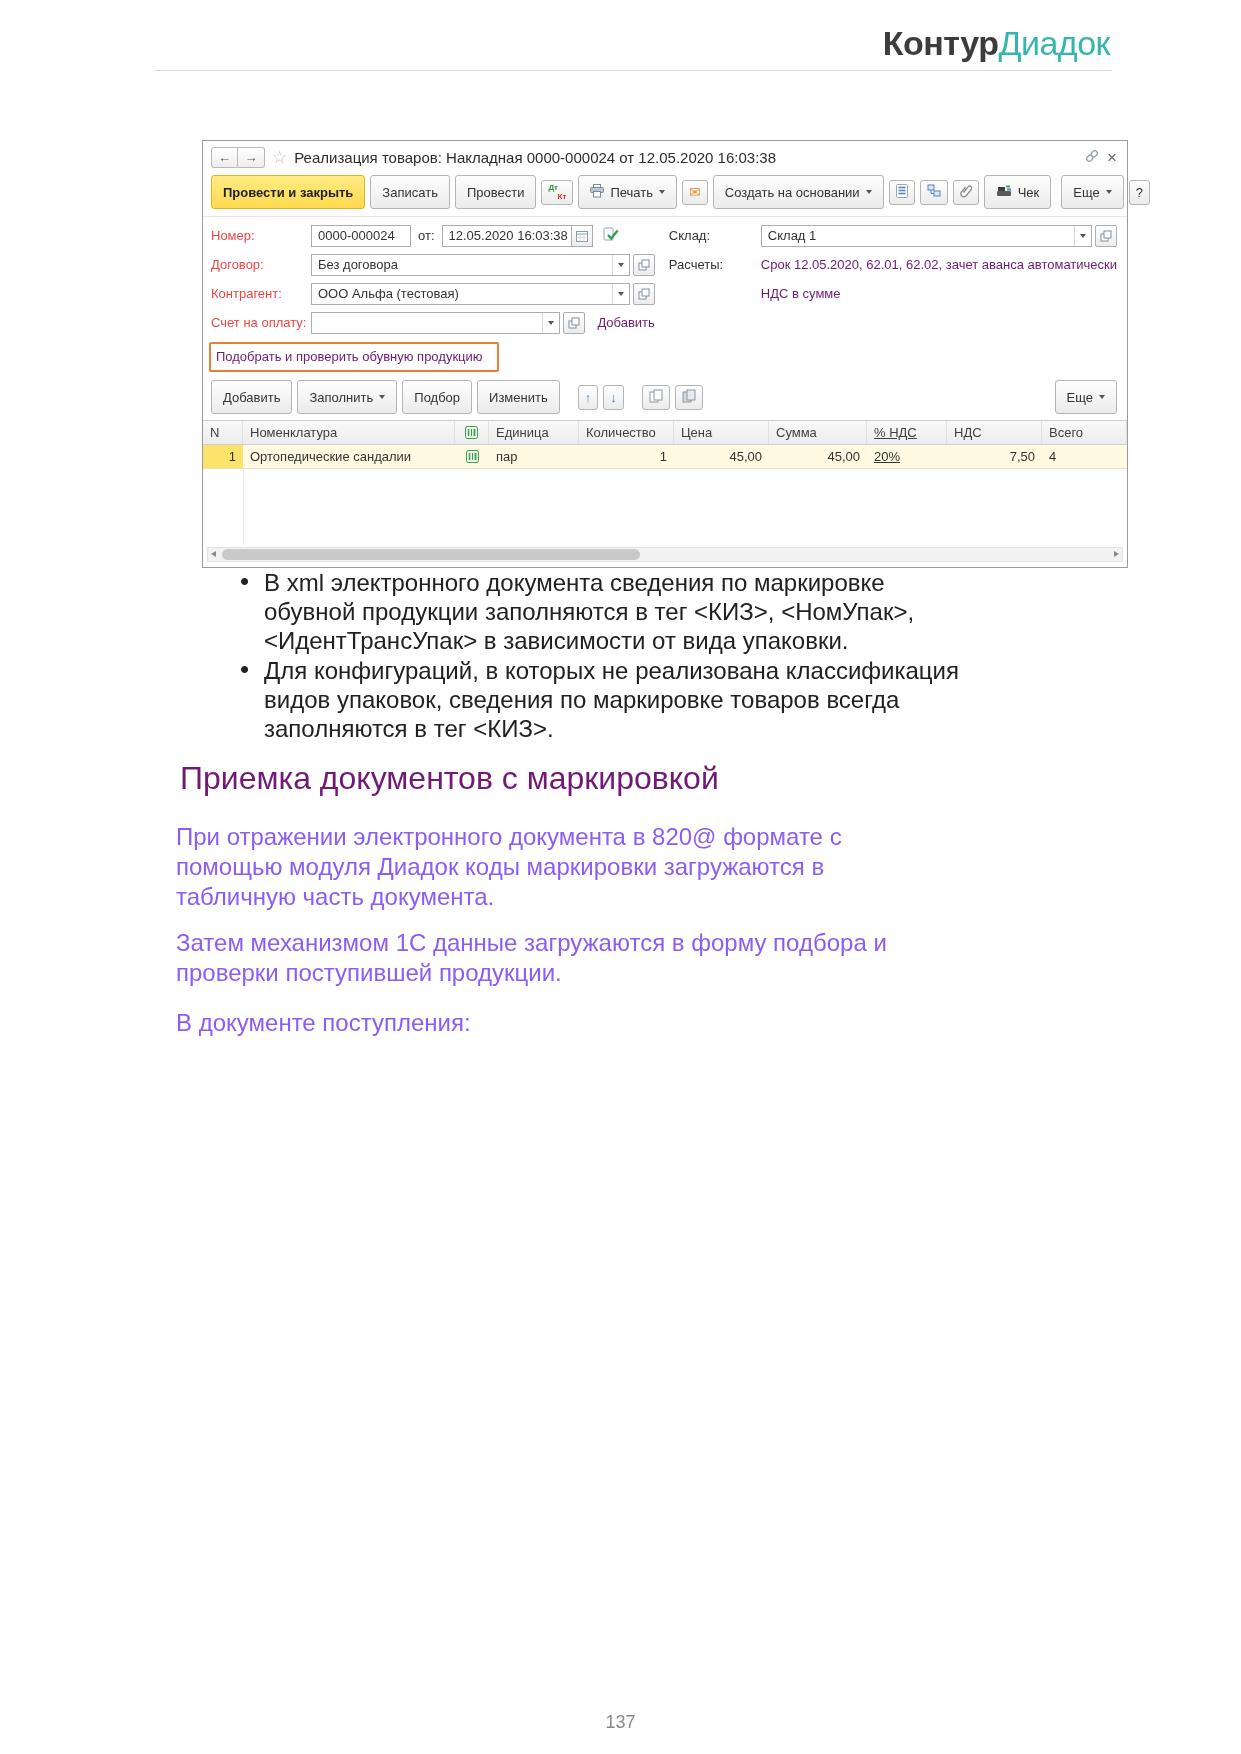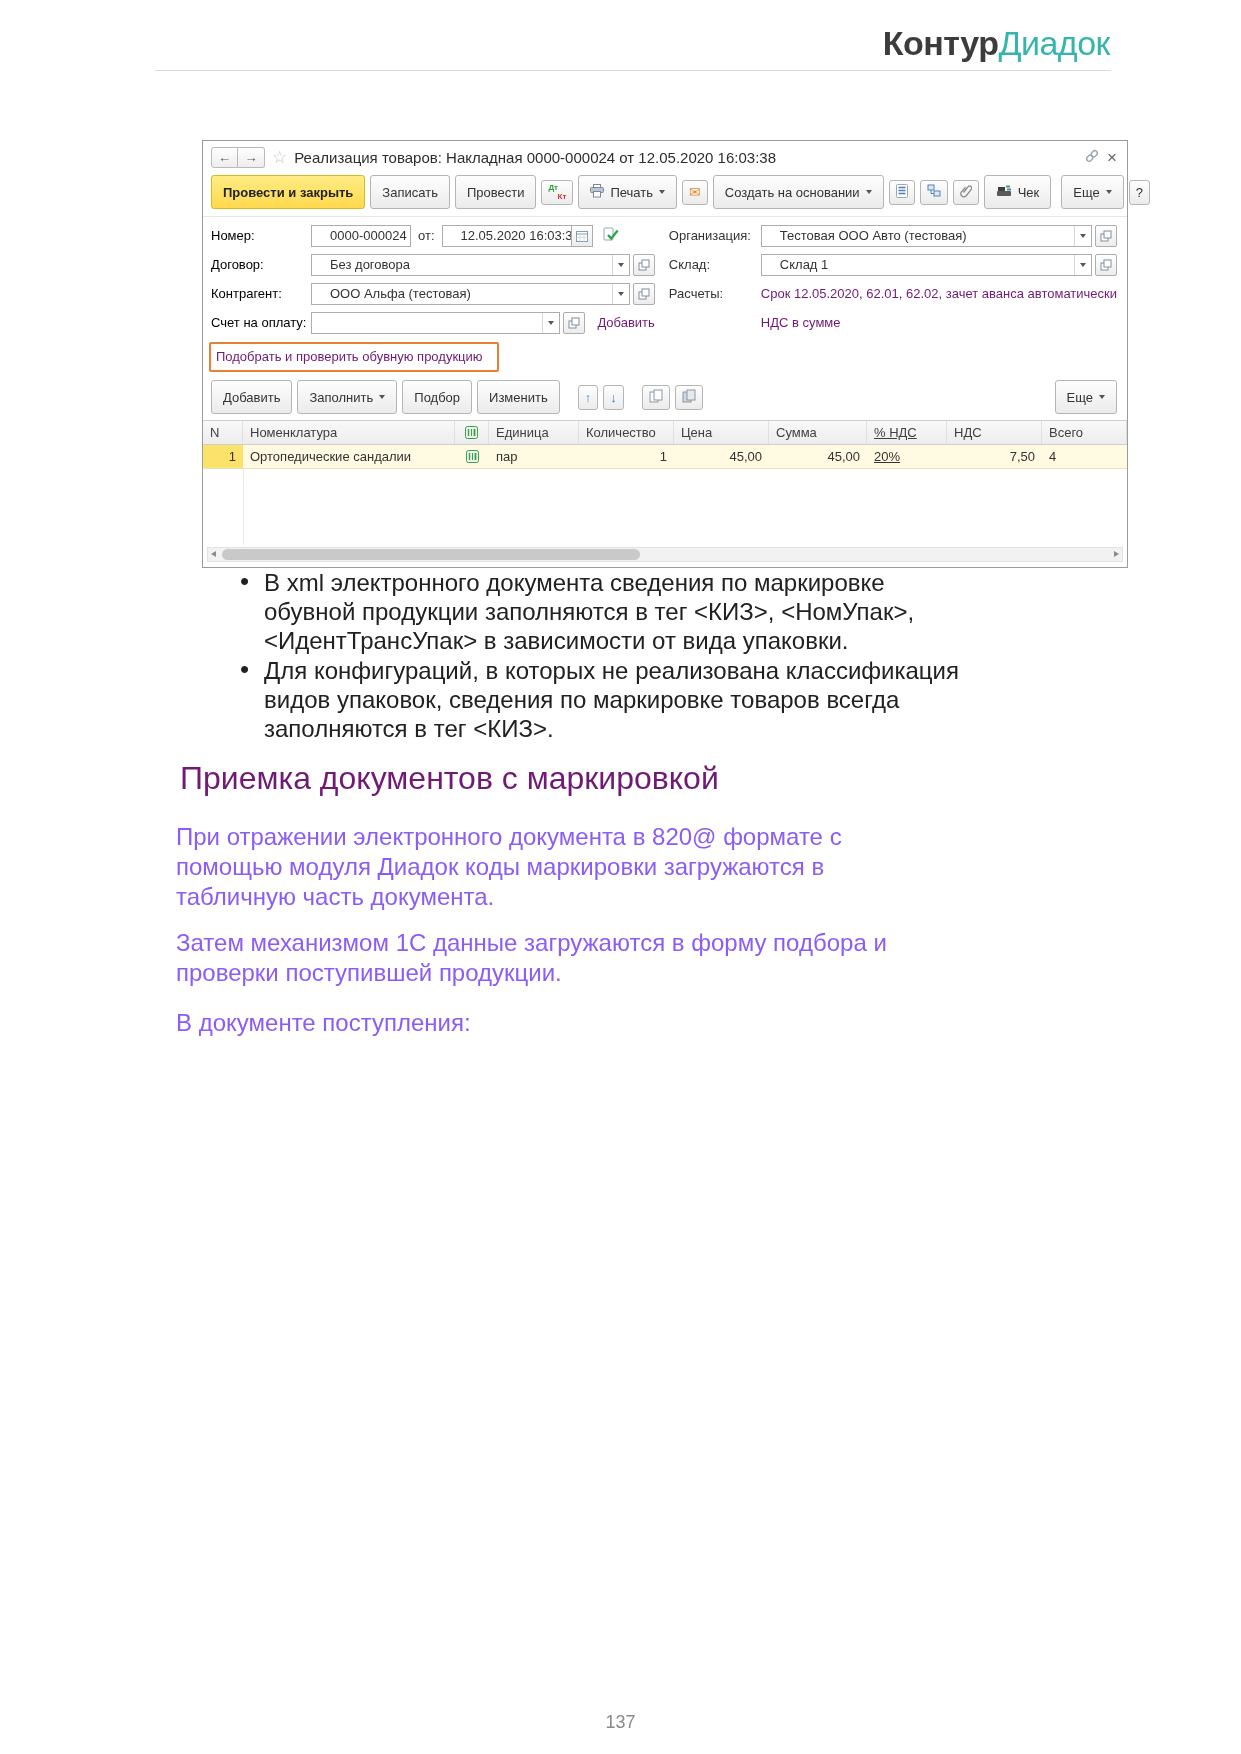--- a/index.html
+++ b/index.html
@@ -37,24 +37,24 @@
   .dtkt .dt { position:absolute; left:0; top:-1px; color:#2e9e3e; }
   .dtkt .kt { position:absolute; right:0; bottom:-1px; color:#c0392b;margin-left:36px; }
   .glyph-env { color:#dd8f2d; font-size:14px; }
   .arrow-blue { color:#2f7fd0; font-weight:bold; font-size:13px; }
 
   
   .form { display:flex; padding:4px 10px 2px 8px; }
   .form-left { width:500px; }
   .form-right { flex:1; padding-left:14px; }
   .frow { display:flex; align-items:center; height:29px; }
-  .flabel { width:100px; flex:none; color:#000000; }
+  .flabel { width:100px; flex:none; color:#ef4444; }
   .flabel-r { width:92px; flex:none; color:#333; }
   .fieldbox { display:flex; align-items:center; border:1px solid #adadad; height:22px; background:#fff; }
-  .fieldbox .val { padding:0 6px; flex:1; white-space:nowrap; overflow:hidden;margin-left:12px; }
+  .fieldbox .val { padding:0 6px; flex:1; white-space:nowrap; overflow:hidden; }
   .fieldbox .dd { width:17px; align-self:stretch; border-left:1px solid #d6d6d6; display:flex; align-items:center; justify-content:center; }
   .openbtn { width:22px; height:22px; flex:none; border:1px solid #adadad; margin-left:3px; border-radius:2px;
              background:linear-gradient(#ffffff,#ececec); display:flex; align-items:center; justify-content:center; }
   .minibtn { width:21px; height:22px; flex:none; border:1px solid #adadad; border-left:none;
              background:linear-gradient(#ffffff,#ececec); display:flex; align-items:center; justify-content:center; }
   a.lnk { color:#701a75; cursor:pointer; white-space:nowrap; }
   .addlnk { margin-left:12px; }
 
   
   .pick-wrap { padding:3px 0 2px 6px; }
@@ -280,35 +280,20 @@
                 <rect x="1" y="4" width="7" height="7" fill="#fff" stroke="#7f8fa0"></rect>
                 <rect x="4" y="1" width="7" height="7" fill="#fff" stroke="#7f8fa0"></rect>
               </svg>
           </span>
           <a class="lnk addlnk">Добавить</a>
         </div>
       </div>
 
       <div class="form-right">
         <div class="frow">
-          <span class="flabel-r">Организация:</span>
-          <span class="fieldbox" style="flex:1;">
-            <span class="val">Тестовая ООО Авто (тестовая)</span>
-            <span class="dd">
-                <span class="caret"></span>
-              </span>
-          </span>
-          <span class="openbtn">
-            <svg width="12" height="12" viewBox="0 0 12 12">
-                <rect x="1" y="4" width="7" height="7" fill="#fff" stroke="#7f8fa0"></rect>
-                <rect x="4" y="1" width="7" height="7" fill="#fff" stroke="#7f8fa0"></rect>
-              </svg>
-          </span>
-        </div>
-        <div class="frow">
           <span class="flabel-r">Склад:</span>
           <span class="fieldbox" style="flex:1;">
             <span class="val">Склад 1</span>
             <span class="dd">
                 <span class="caret"></span>
               </span>
           </span>
           <span class="openbtn">
             <svg width="12" height="12" viewBox="0 0 12 12">
                 <rect x="1" y="4" width="7" height="7" fill="#fff" stroke="#7f8fa0"></rect>

